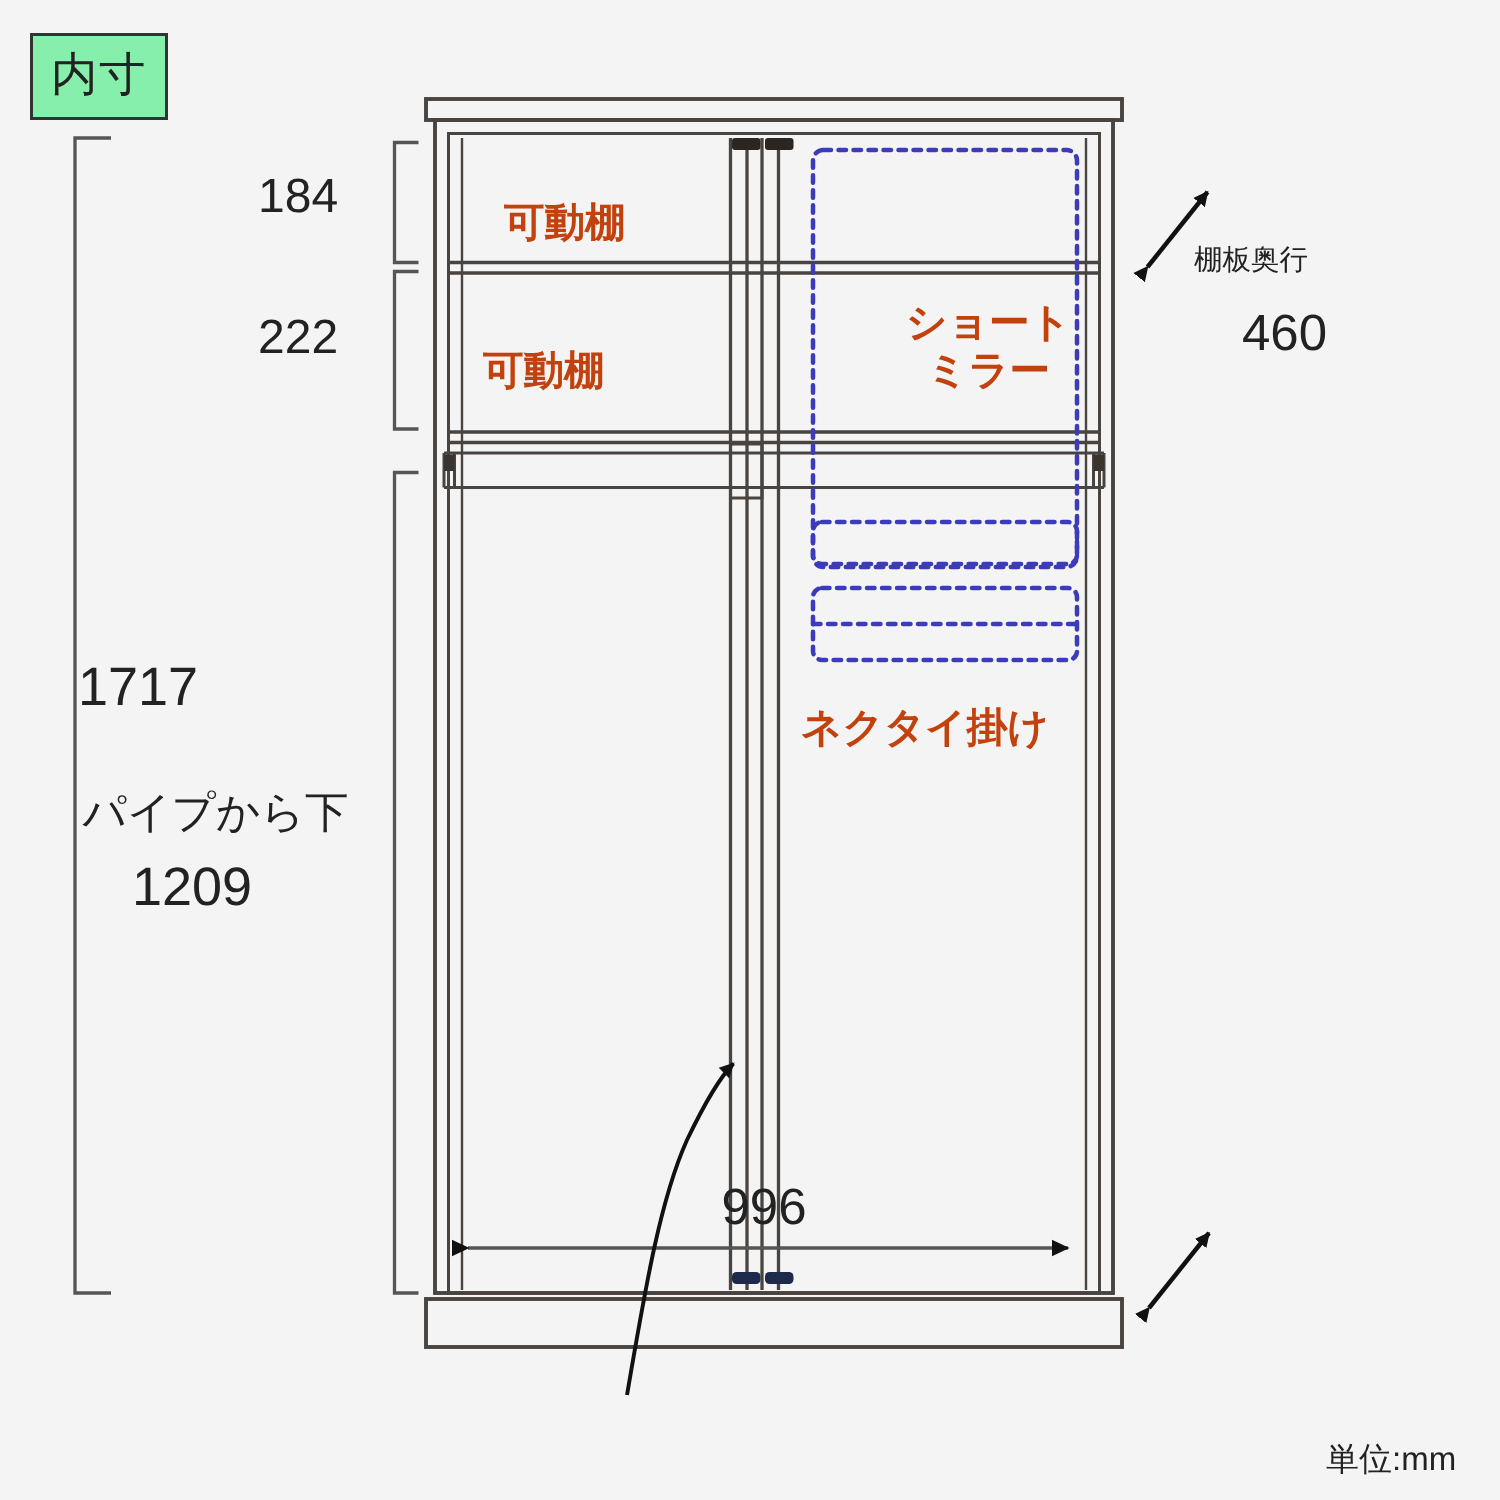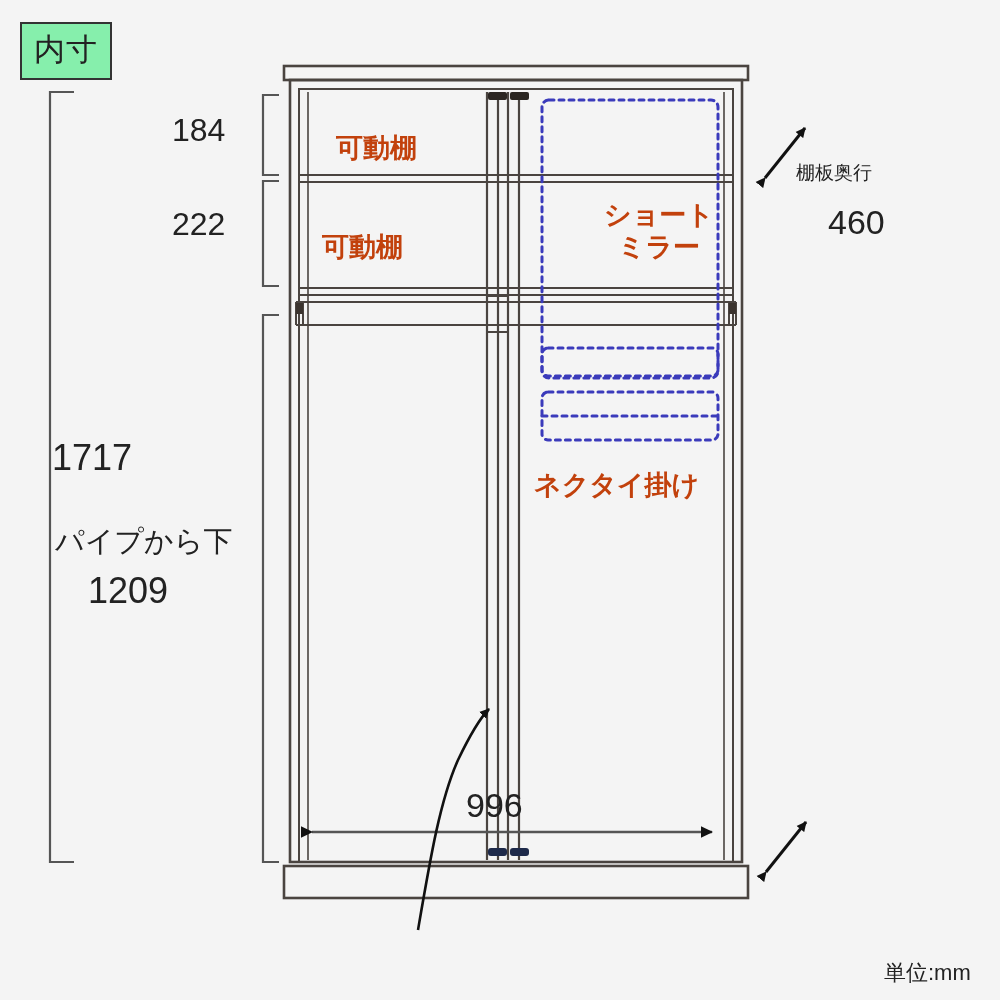--- a/index.html
+++ b/index.html
@@ -134,21 +134,21 @@
   <div class="txt dimnum" style="left:172px;top:112px;font-size:32px;">184</div>
 
   <div class="txt dimnum" style="left:172px;top:206px;font-size:32px;">222</div>
 
   <div class="txt dimnum" style="left:6px;top:437px;font-size:36px;margin-left:46px;">1717</div>
 
   <div class="txt dimnum" style="left:55px;top:522px;font-size:29px;">パイプから下</div>
 
   <div class="txt dimnum" style="left:88px;top:570px;font-size:36px;">1209</div>
 
-  <div class="txt dimnum" style="left:466px;top:786px;font-size:34px;">996</div>
+  <div class="txt dimnum" style="left:481px;top:786px;font-size:34px;">996</div>
 
   <div class="txt dimnum" style="left:796px;top:160px;font-size:19px;">棚板奥行</div>
 
   <div class="txt dimnum" style="left:828px;top:203px;font-size:34px;text-align:right;">460</div>
 
 
   <div class="txt blue" style="left:336px;top:133px;font-size:27px;">可動棚</div>
 
   <div class="txt blue" style="left:322px;top:200px;font-size:27px;">
     <br>

